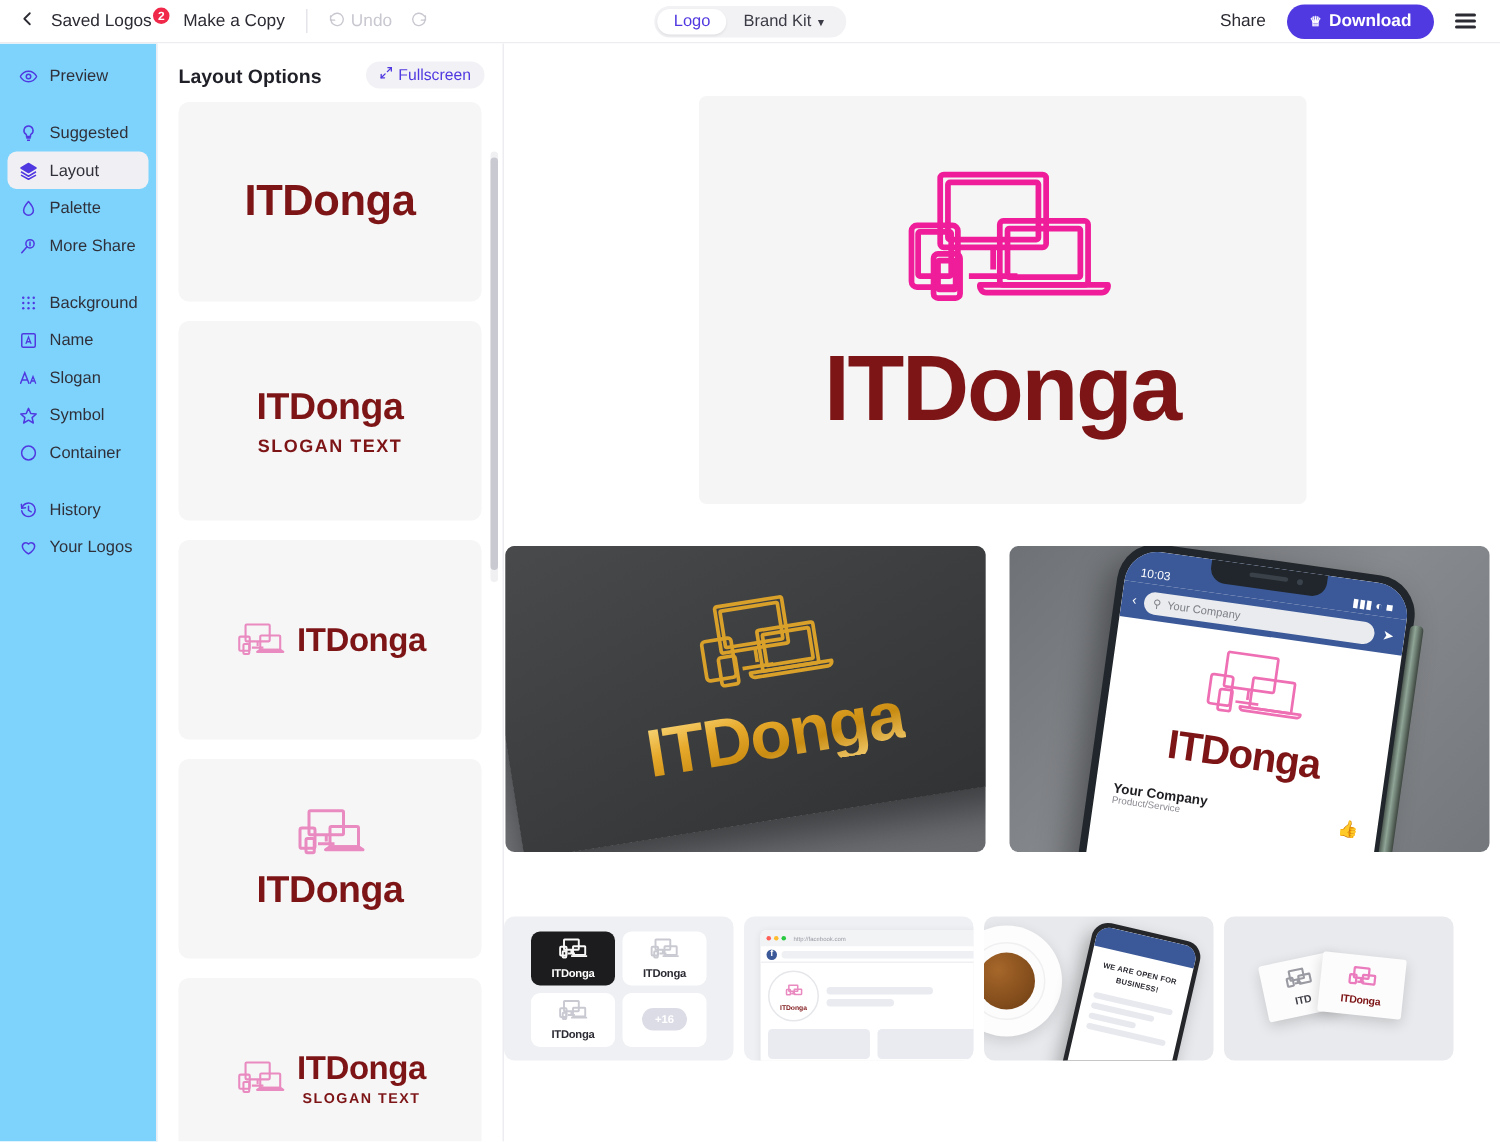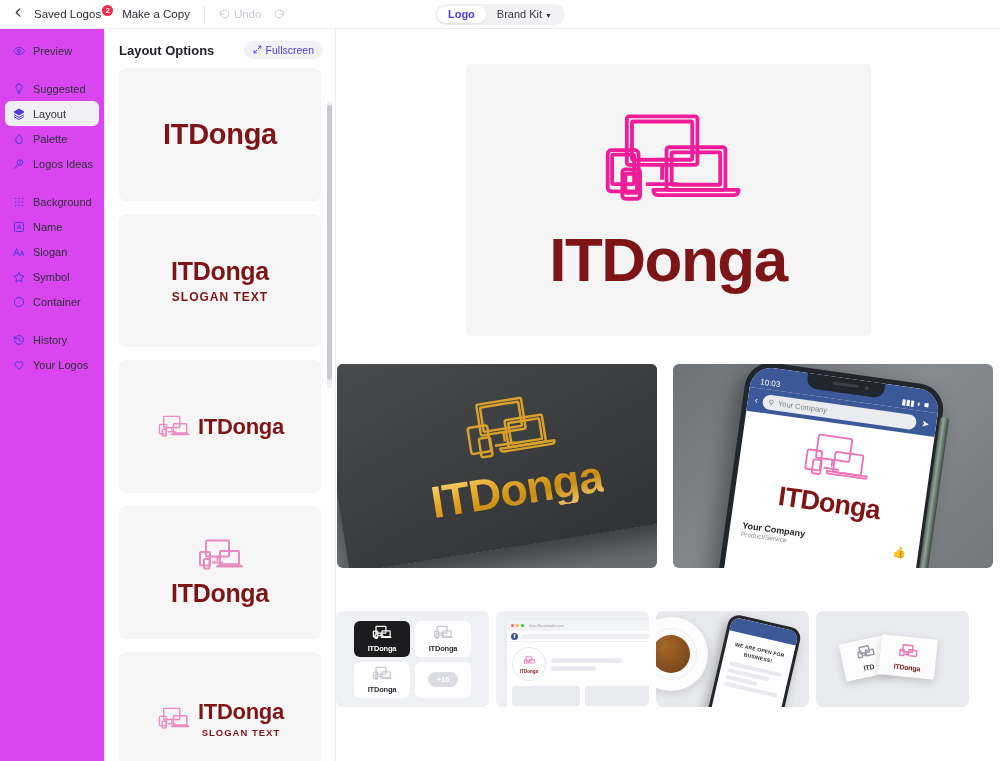--- a/index.html
+++ b/index.html
@@ -46,41 +46,41 @@
   .seg-control {
     position: absolute; left: 50%; transform: translateX(-50%);
     background: #f2f2f5; border-radius: 13px; height: 21px;
     display: flex; align-items: center; padding: 2px;
   }
   .seg-item {
     height: 17px; padding: 0 11px; border-radius: 11px;
     display: flex; align-items: center; gap: 3px;
     font-size: 11px; color: #3b3b45; cursor: pointer; white-space: nowrap;
   }
-  .seg-item.active { background: #ffffff; color: #5039e0; font-weight: 700; box-shadow: 0 1px 2px rgba(0,0,0,.08); }
+  .seg-item.active { background: #ffffff; color: #5039e0; font-weight: 400; box-shadow: 0 1px 2px rgba(0,0,0,.08); }
   .caret { font-size: 7px; position: relative; top: 1px; }
 
   .tb-right { margin-left: auto; display: flex; align-items: center; gap: 0; padding-right: 8px; }
   .share-btn { font-size: 11.5px; color: #2b2b33; cursor: pointer; padding: 0 14px; white-space: nowrap; }
   .download-btn {
     background: #5039e0; color: #fff; border-radius: 13px;
     height: 23px; padding: 0 15px; display: flex; align-items: center; gap: 5px;
     font-size: 11.5px; font-weight: 600; cursor: pointer; border: none;
     font-family: "Liberation Sans", sans-serif; white-space: nowrap;
   }
   .crown { font-size: 9px; }
   .hamburger { display: flex; flex-direction: column; gap: 2.5px; padding: 0 8px 0 14px; cursor: pointer; }
   .hamburger span { width: 14px; height: 1.6px; background: #2b2b33; border-radius: 1px; display: block; }
 
   
   .body-wrap { display: flex; height: 732px; }
 
   
   .sidebar {
-    width: 105px; border-right: 1px solid #ededf1; background: #d946ef;
+    width: 105px; border-right: 1px solid #ededf1; background: #7dd3fc;
     padding-top: 9px; flex-shrink: 0;
   }
   .side-item {
     display: flex; align-items: center; gap: 8px;
     height: 25px; margin: 0 5px; padding-left: 7px;
     border-radius: 6px; cursor: pointer; font-size: 11px; color: #30303a;
   }
   .side-item.active { background: #f0f0f4; }
   .side-item .si-ico { width: 13px; height: 13px; display: flex; align-items: center; justify-content: center; color: #5039e0; flex-shrink: 0; }
   .side-item .si-ico svg { width: 12px; height: 12px; display: block; }
@@ -291,20 +291,32 @@
   <div class="seg-control">
     <div class="seg-item active">
       <span>Logo</span>
     </div>
     <div class="seg-item">
       <span>Brand Kit</span>
       <span class="caret">▼</span>
     </div>
   </div>
 
+  <div class="tb-right">
+    <div class="share-btn">Share</div>
+    <button class="download-btn">
+      <span class="crown">♕</span>
+      <span>Download</span>
+    </button>
+    <div class="hamburger">
+      <span></span>
+        <span></span>
+        <span></span>
+    </div>
+  </div>
 </div>
 
 <div class="body-wrap">
 
   <div class="sidebar">
     <div class="side-item">
       <span class="si-ico">
           <svg viewBox="0 0 24 24" fill="none" stroke="currentColor" stroke-width="2">
             <path d="M1 12s4-7 11-7 11 7 11 7-4 7-11 7S1 12 1 12z"></path>
             <circle cx="12" cy="12" r="3"></circle>
@@ -340,21 +352,21 @@
       <span>Palette</span>
     </div>
     <div class="side-item">
       <span class="si-ico">
           <svg viewBox="0 0 24 24" fill="none" stroke="currentColor" stroke-width="2" stroke-linecap="round">
             <circle cx="14" cy="9" r="5.5"></circle>
             <line x1="10" y1="13" x2="3" y2="21"></line>
             <line x1="14" y1="6.5" x2="14" y2="11.5"></line>
           </svg>
         </span>
-      <span>Logos Ideas</span>
+      <span>More Share</span>
     </div>
     <div class="side-gap"></div>
     <div class="side-item">
       <span class="si-ico">
           <svg viewBox="0 0 24 24" fill="currentColor">
             <circle cx="5" cy="5" r="1.6"></circle>
             <circle cx="12" cy="5" r="1.6"></circle>
             <circle cx="19" cy="5" r="1.6"></circle>
             <circle cx="5" cy="12" r="1.6"></circle>
             <circle cx="12" cy="12" r="1.6"></circle>

